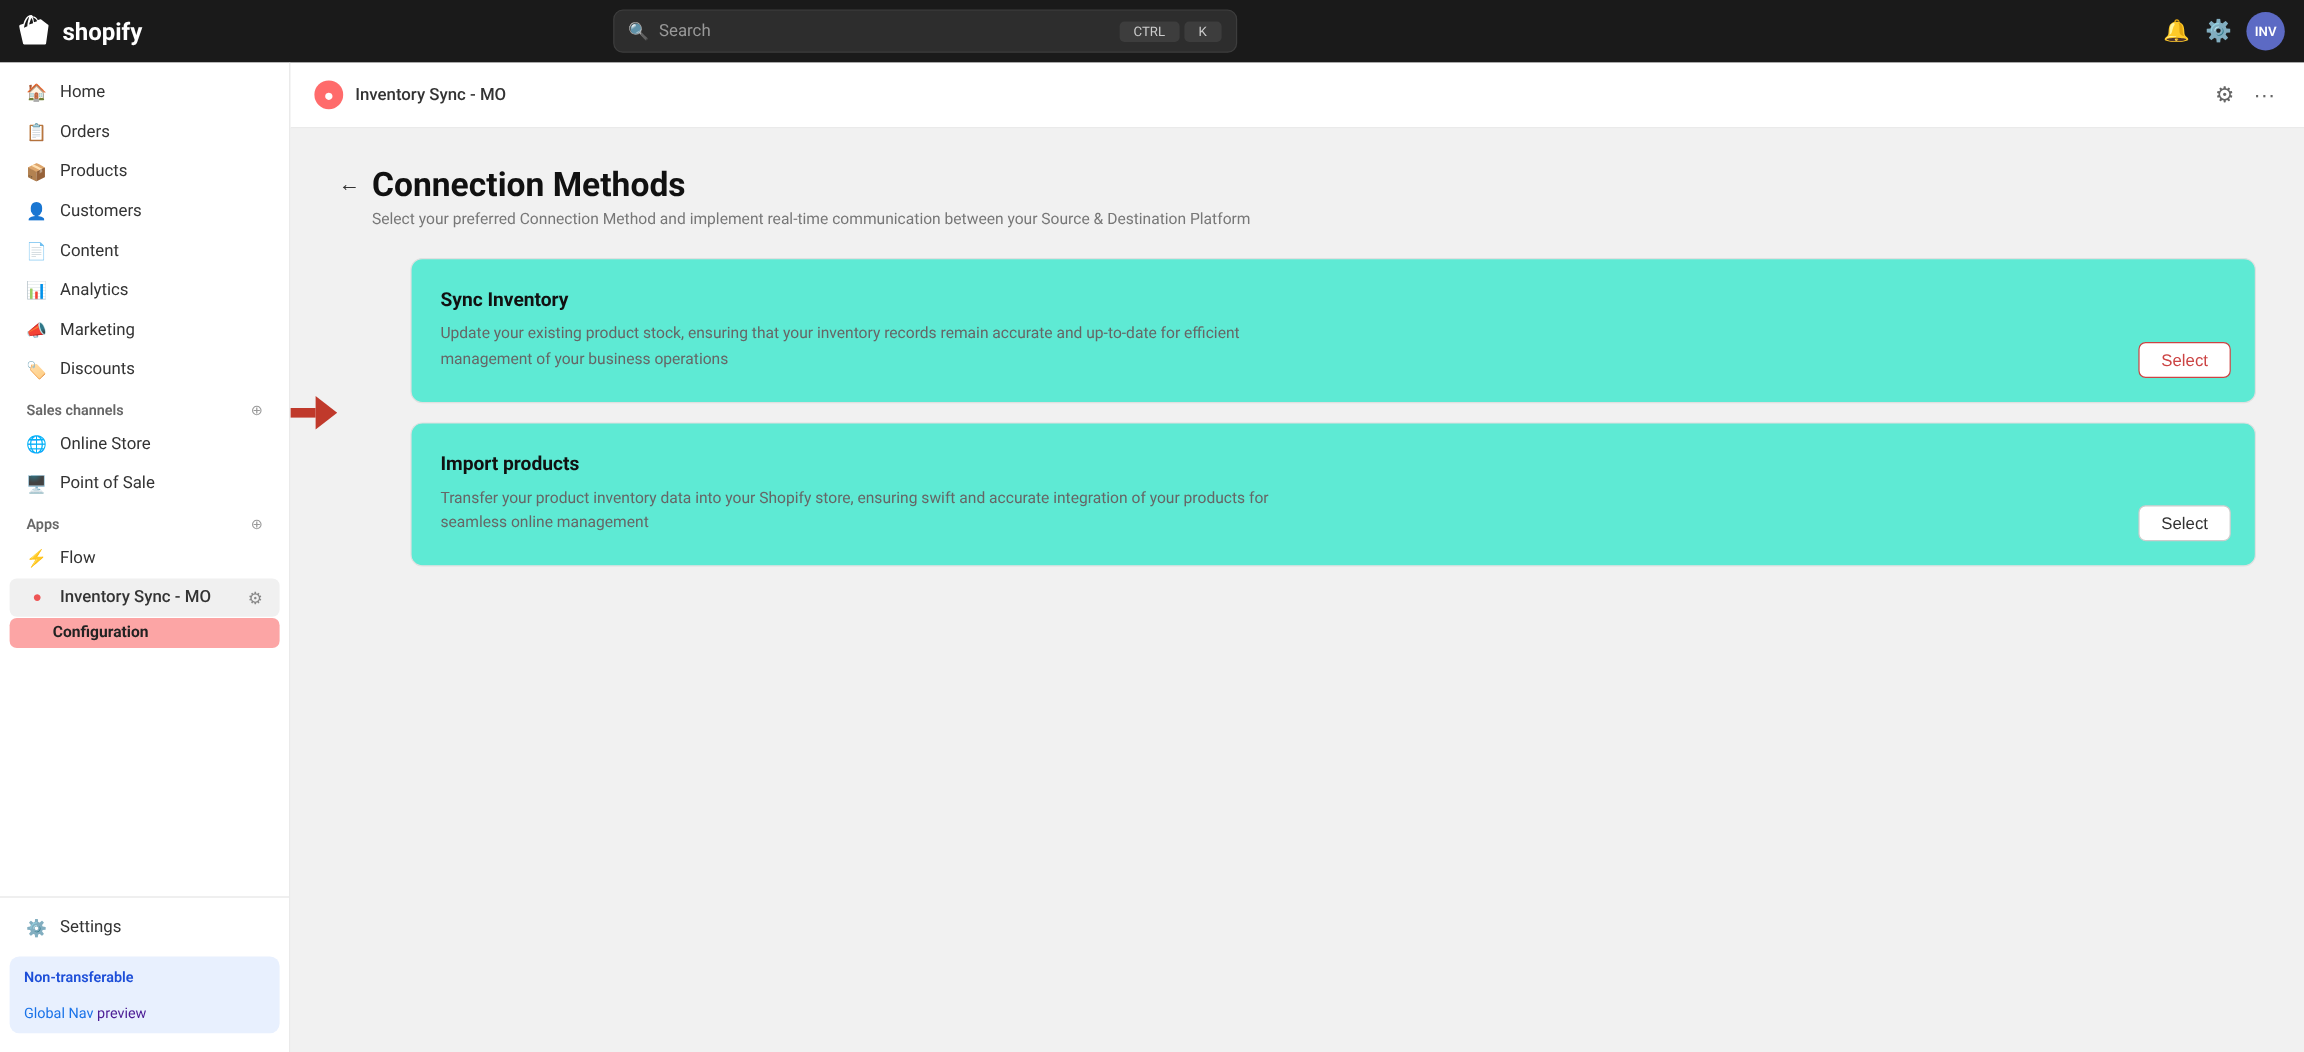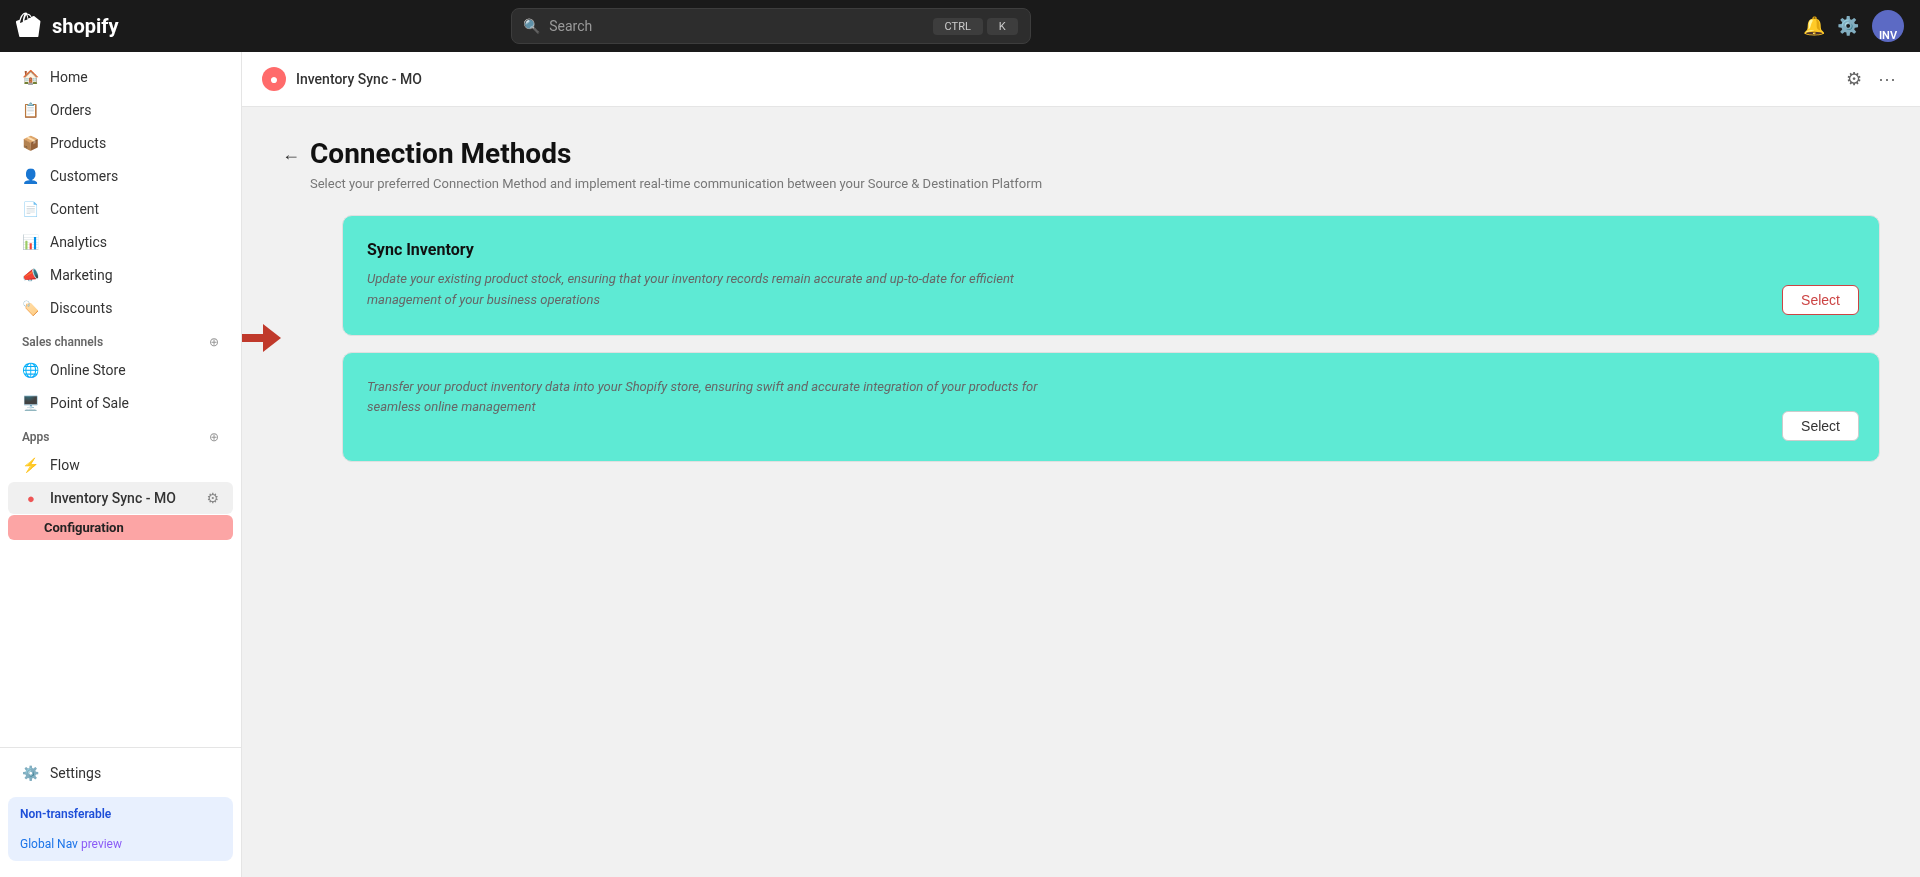--- a/index.html
+++ b/index.html
@@ -73,21 +73,21 @@
       display: flex;
       align-items: center;
     }
     .avatar {
       width: 32px;
       height: 32px;
       border-radius: 50%;
       background: #5c6ac4;
       color: white;
       display: flex;
-      align-items: flex-end;
+      align-items: center;
       justify-content: center;
       font-size: 11px;
       font-weight: 600;
     }
 
     
     .main-layout {
       display: flex;
       flex: 1;
       overflow: hidden;
@@ -254,21 +254,20 @@
       font-size: 16px;
       font-weight: 700;
       color: #111;
       margin-bottom: 10px;
     }
     .card-desc {
       font-size: 13px;
       color: #666;
       line-height: 1.6;
       max-width: 700px;
-      font-style: italic;
     }
     .card-select-btn {
       position: absolute;
       bottom: 20px;
       right: 20px;
       border: 1.5px solid #c44;
       background: #fff;
       color: #c44;
       padding: 6px 18px;
       border-radius: 6px;
@@ -416,21 +415,21 @@
     </nav>
 
     <div class="sidebar-bottom">
       <div class="nav-item">
         <span class="nav-item-icon">⚙️</span>
         <span>Settings</span>
       </div>
       <div class="non-transferable">
         <div style="font-weight:600; color:#1d4ed8; margin-bottom:16px;">Non-transferable</div>
         <span style="color:#1a73e8; cursor:pointer;">Global Nav</span>
-        <span style="color:#8b5cf6;">preview</span>
+        <span style="color:#4c1d95;">preview</span>
       </div>
     </div>
   </aside>
 
   <div style="flex:1; display:flex; flex-direction:column; overflow:hidden;">
 
     <div class="breadcrumb-bar">
       <div class="breadcrumb-icon">
         <span style="font-size:14px;">●</span>
       </div>
@@ -457,20 +456,21 @@
           <div class="arrow-head"></div>
         </div>
 
         <div class="card" style="min-height:110px;">
           <div class="card-title">Sync Inventory</div>
           <div class="card-desc">Update your existing product stock, ensuring that your inventory records remain accurate and up-to-date for efficient management of your business operations</div>
           <button class="card-select-btn">Select</button>
         </div>
 
         <div class="card" style="min-height:110px;">
+          <div class="card-title">Import products</div>
           <div class="card-desc">Transfer your product inventory data into your Shopify store, ensuring swift and accurate integration of your products for seamless online management</div>
           <button class="card-select-btn-neutral">Select</button>
         </div>
 
       </div>
     </div>
   </div>
 </div>
 
 </body></html>

